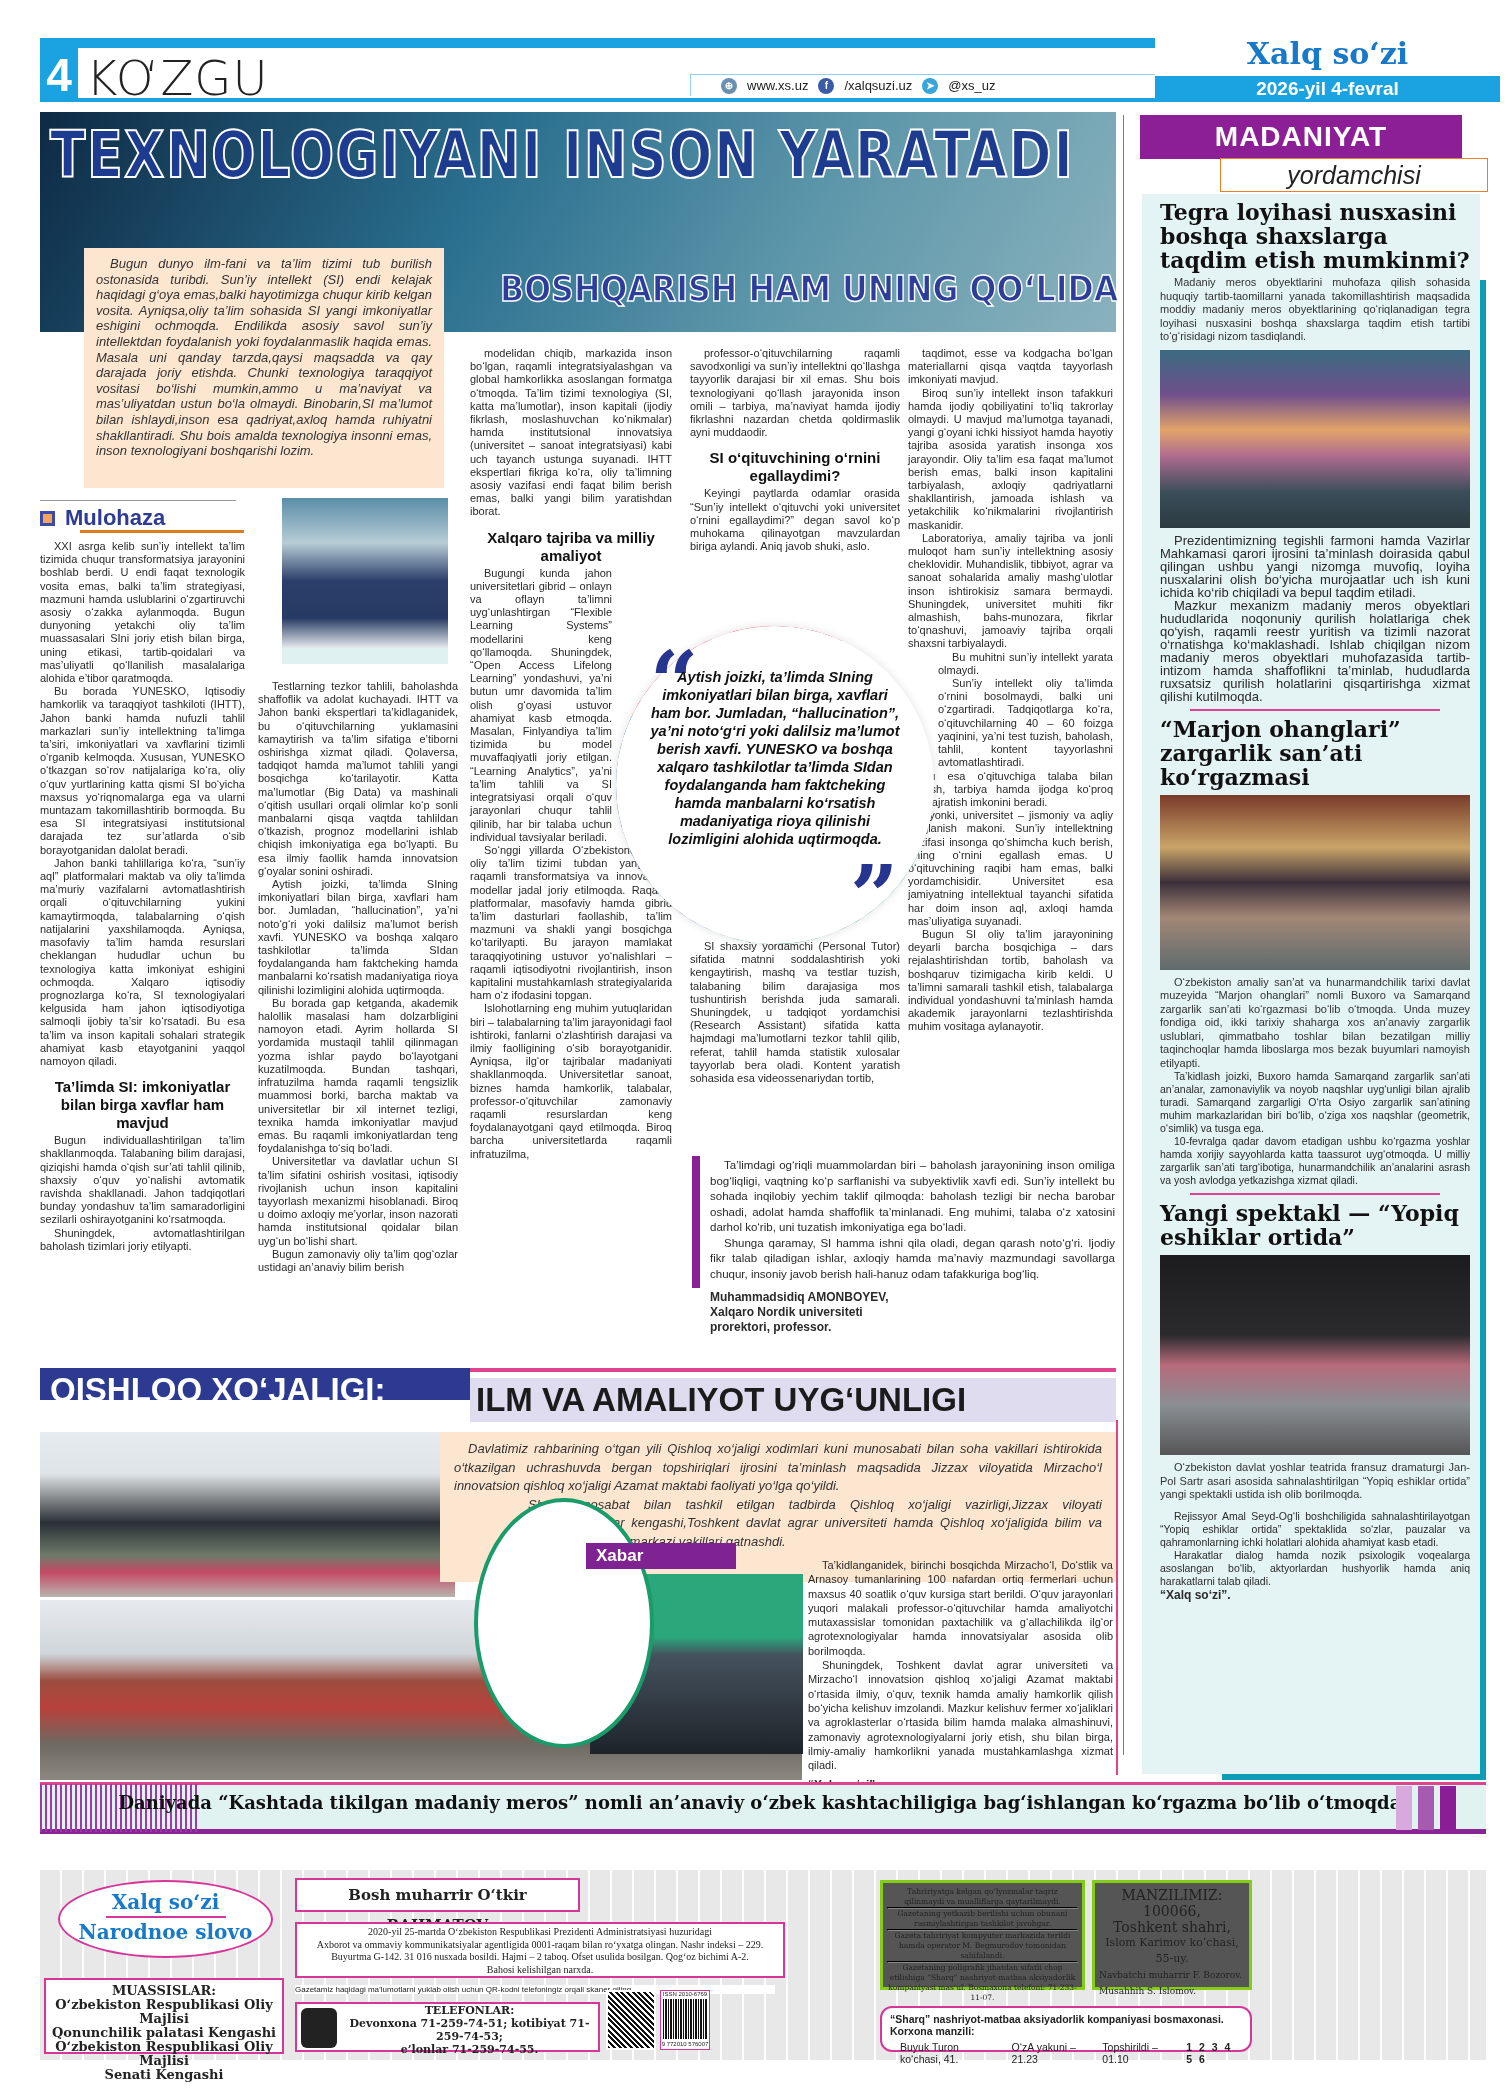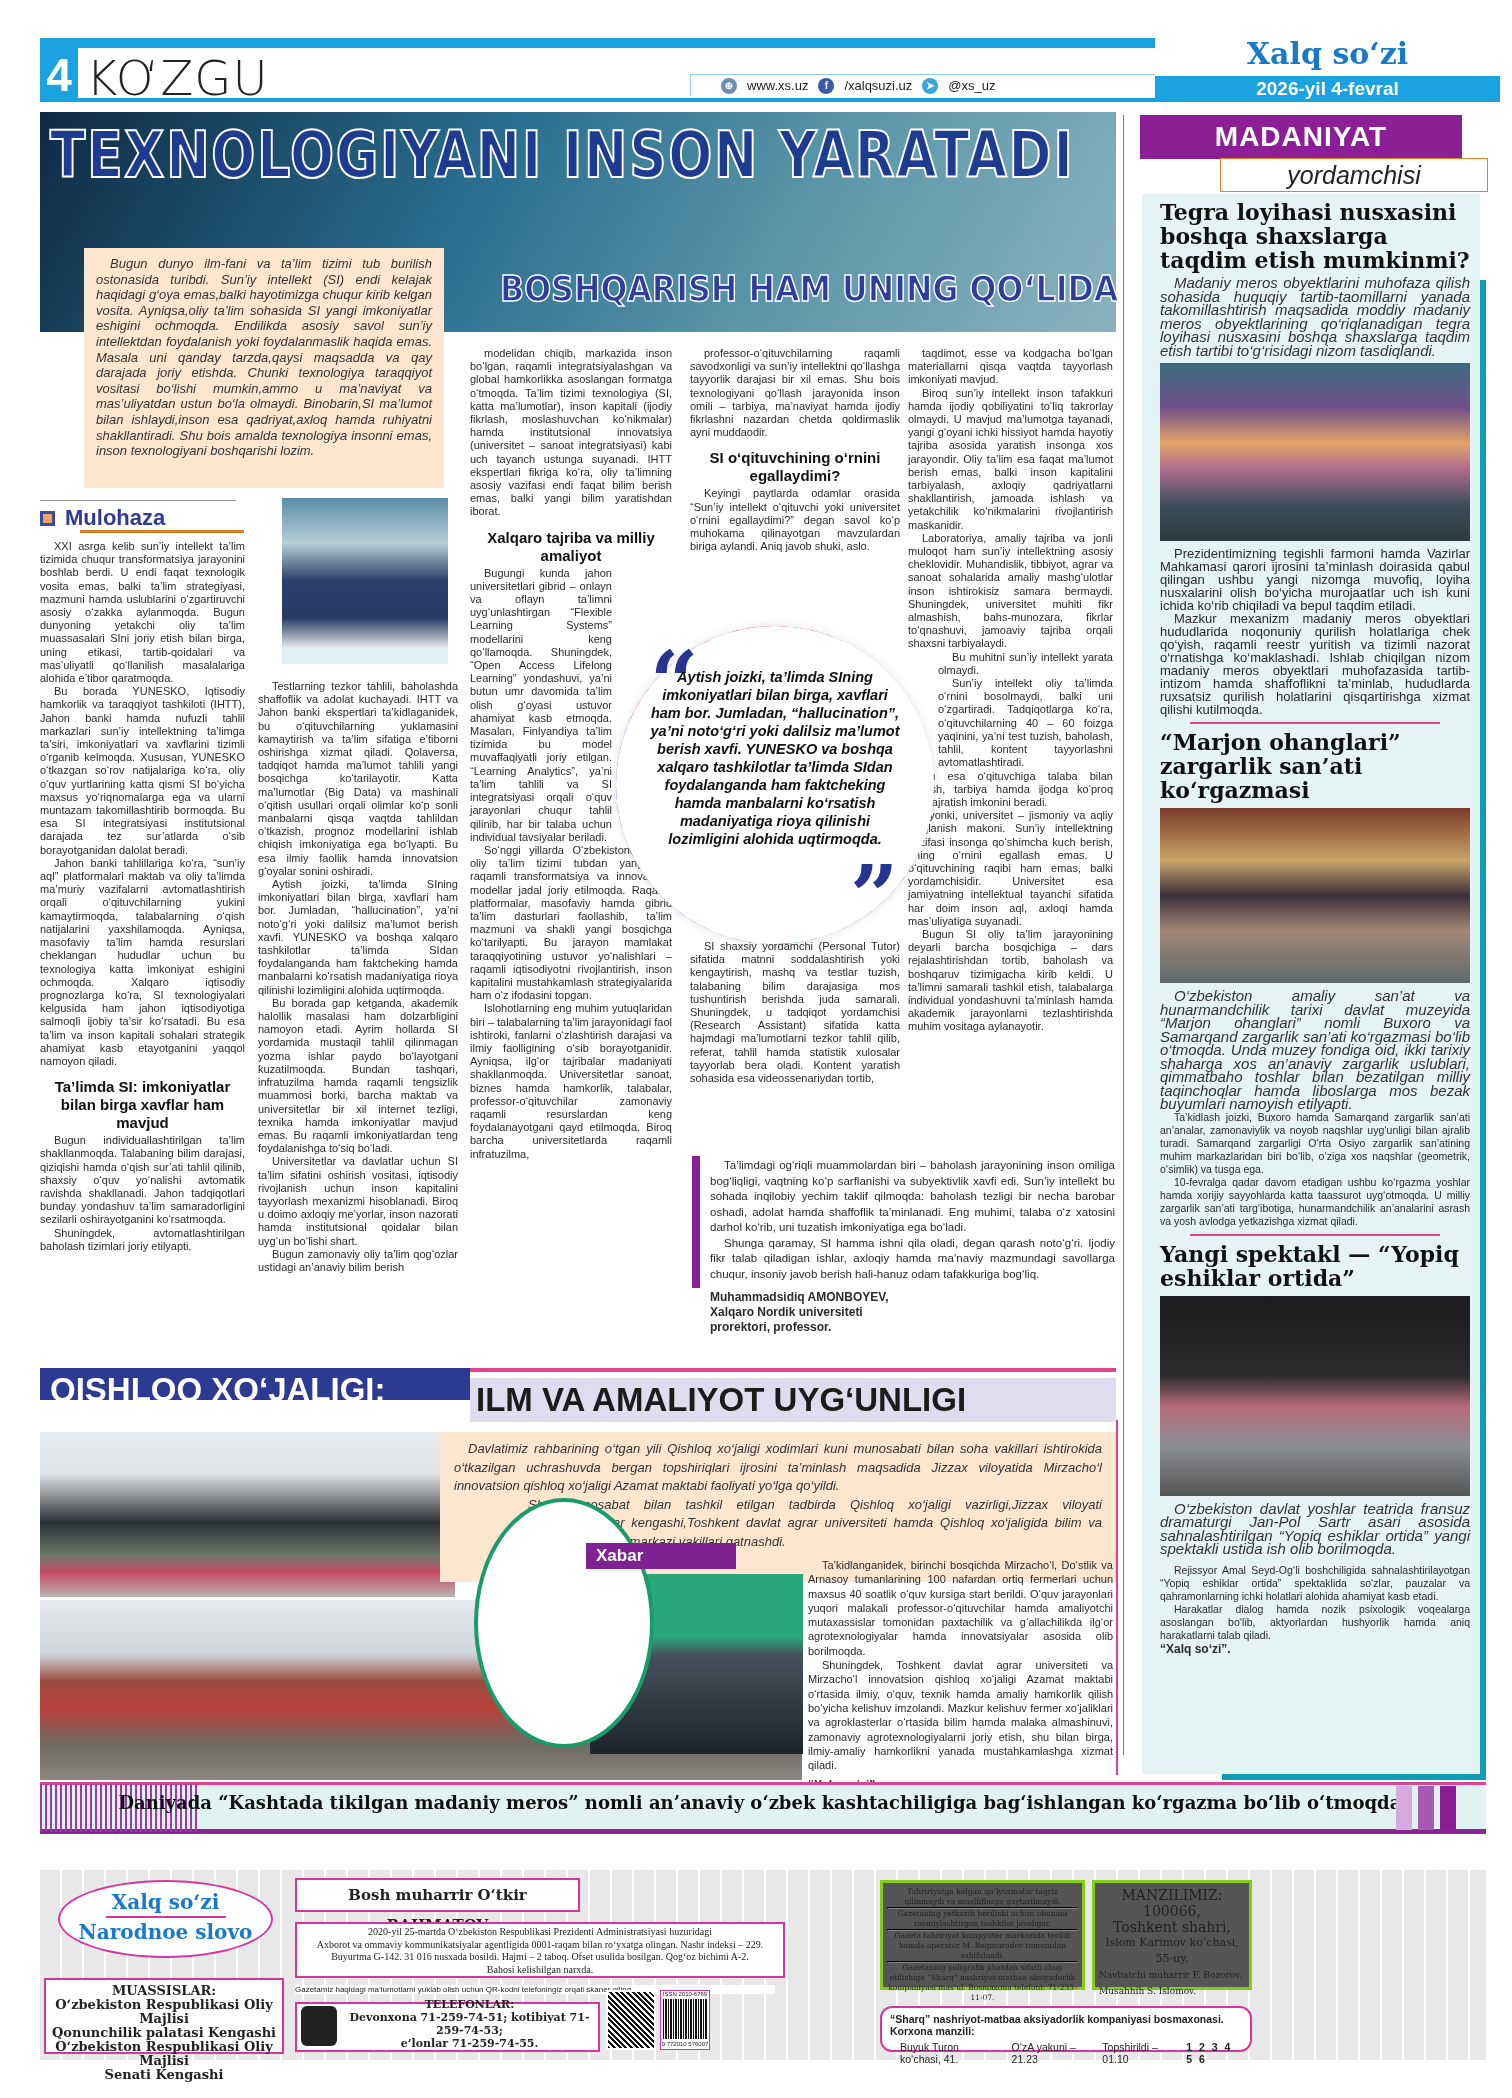--- a/index.html
+++ b/index.html
@@ -30,21 +30,21 @@
 .qmark{font:bold 84px "DejaVu Serif",serif;color:#263590;line-height:1}
 .sig{text-align:left;font-weight:bold;font-size:12px;line-height:15px}
 .sub-h{font:bold 15px "Liberation Sans",sans-serif;text-align:center;line-height:18px;color:#111;margin:10px 0 2px}
 .purplebar{left:692px;top:1156px;width:8px;height:132px;background:#8a1e96}
 .rightpanel{left:1142px;top:194px;width:338px;height:1580px;background:#e4f3f4}
 .rightborder{left:1480px;top:280px;width:6px;height:1500px;background:#0f9db5}
 .rightbottom{left:1222px;top:1774px;width:264px;height:6px;background:#0f9db5}
 .madan{left:1140px;top:115px;width:322px;height:44px;background:#8c1f96;color:#fff;font:bold 28px "Liberation Sans",sans-serif;text-align:center;line-height:44px;letter-spacing:1px}
 .yang{left:1220px;top:158px;width:268px;height:34px;border:1px solid #e8802a;background:#fff;font:italic 25px "Liberation Sans",sans-serif;text-align:center;line-height:32px;color:#222}
 .rh{font:bold 22px "DejaVu Serif",serif;color:#111;line-height:24px}
-.ritalic{font-style:italic;font-size:15px;line-height:13.5px;color:#333}
+.ritalic{font-size:11px;line-height:13.5px;color:#333}
 .rsep{height:2px;background:#e0438d;margin:6px 30px}
 .vertline{left:1123px;top:115px;width:1px;height:1640px;background:#e0438d}
 .bannerline{left:40px;top:1368px;width:1076px;height:4px;background:#e0438d}
 .banner-l{left:40px;top:1368px;width:430px;height:32px;background:#2d3a92;color:#fff;font:bold 33px "Liberation Sans",sans-serif;line-height:44px;padding-left:10px;transform-origin:left}
 .banner-r{left:470px;top:1378px;width:646px;height:44px;background:#dfdcf0;color:#1b1b1b;font:bold 33px "Liberation Sans",sans-serif;line-height:44px;padding-left:6px}
 .agri-photo{left:40px;top:1432px;width:415px;height:165px;background:linear-gradient(180deg,#e6ebef 0,#dfe4e8 25%,#a6a9ab 35%,#2a3036 55%,#6f7a6a 75%,#c54a65 85%,#b8b4b0 100%)}
 .agri-lead{left:440px;top:1432px;width:676px;height:150px;background:#fce6d0;padding:8px 14px;font:italic 13px "Liberation Sans",sans-serif;line-height:18.5px;color:#333}
 .drone{left:474px;top:1498px;width:180px;height:250px;border-radius:50%;border:4px solid #1a9b6a;background:#fff}
 .xabar2{left:586px;top:1543px;width:150px;height:26px;background:#7e2391;color:#fff;font:bold 17px "Liberation Sans",sans-serif;padding-left:10px;line-height:26px}
 .ev-photo{left:590px;top:1574px;width:213px;height:180px;background:linear-gradient(180deg,#2aa77b 0,#2aa77b 35%,#45525e 45%,#1d2329 100%)}
@@ -232,21 +232,21 @@
   <div>Senati Kengashi</div>
 </div>
 <div class="abs fbox" style="left:295px;top:1878px;width:285px;height:34px;font:bold 15px 'DejaVu Serif',serif;text-align:center;line-height:30px">Bosh muharrir O‘tkir RAHMATOV</div>
 <div class="abs fbox" style="left:295px;top:1922px;width:490px;height:56px;font:10px 'Liberation Serif',serif;text-align:center;line-height:12.5px;padding-top:2px">
   <div>2020-yil 25-martda O‘zbekiston Respublikasi Prezidenti Administratsiyasi huzuridagi</div>
   <div>Axborot va ommaviy kommunikatsiyalar agentligida 0001-raqam bilan ro‘yxatga olingan. Nashr indeksi – 229.</div>
   <div>Buyurtma G-142.  31 016 nusxada bosildi. Hajmi – 2 taboq. Ofset usulida bosilgan. Qog‘oz bichimi A-2.</div>
   <div>Bahosi kelishilgan narxda.</div>
 </div>
 <div class="abs" style="left:295px;top:1985px;width:480px;font-size:8px;background:#fff">Gazetamiz haqidagi ma’lumotlarni yuklab olish uchun QR-kodni telefoningiz orqali skaner qiling.</div>
-<div class="abs fbox" style="left:295px;top:2002px;width:305px;height:50px;display:flex;align-items:flex-end">
+<div class="abs fbox" style="left:295px;top:2002px;width:305px;height:50px;display:flex;align-items:flex-start">
   <div class="phone"></div>
   <div style="flex:1;text-align:center;font:bold 11px 'DejaVu Serif',serif;line-height:13px">
     <div>TELEFONLAR:</div>
     <div>Devonxona 71-259-74-51; kotibiyat 71-259-74-53;</div>
     <div>e’lonlar 71-259-74-55.</div>
   </div>
 </div>
 <div class="abs qr" style="left:606px;top:1990px;width:50px;height:60px"></div>
 <div class="abs" style="left:660px;top:1990px;width:50px;height:60px;background:#fff;border:1px solid #d6369a;font-size:6px;text-align:center">
   <div>ISSN 2010-6769</div>

